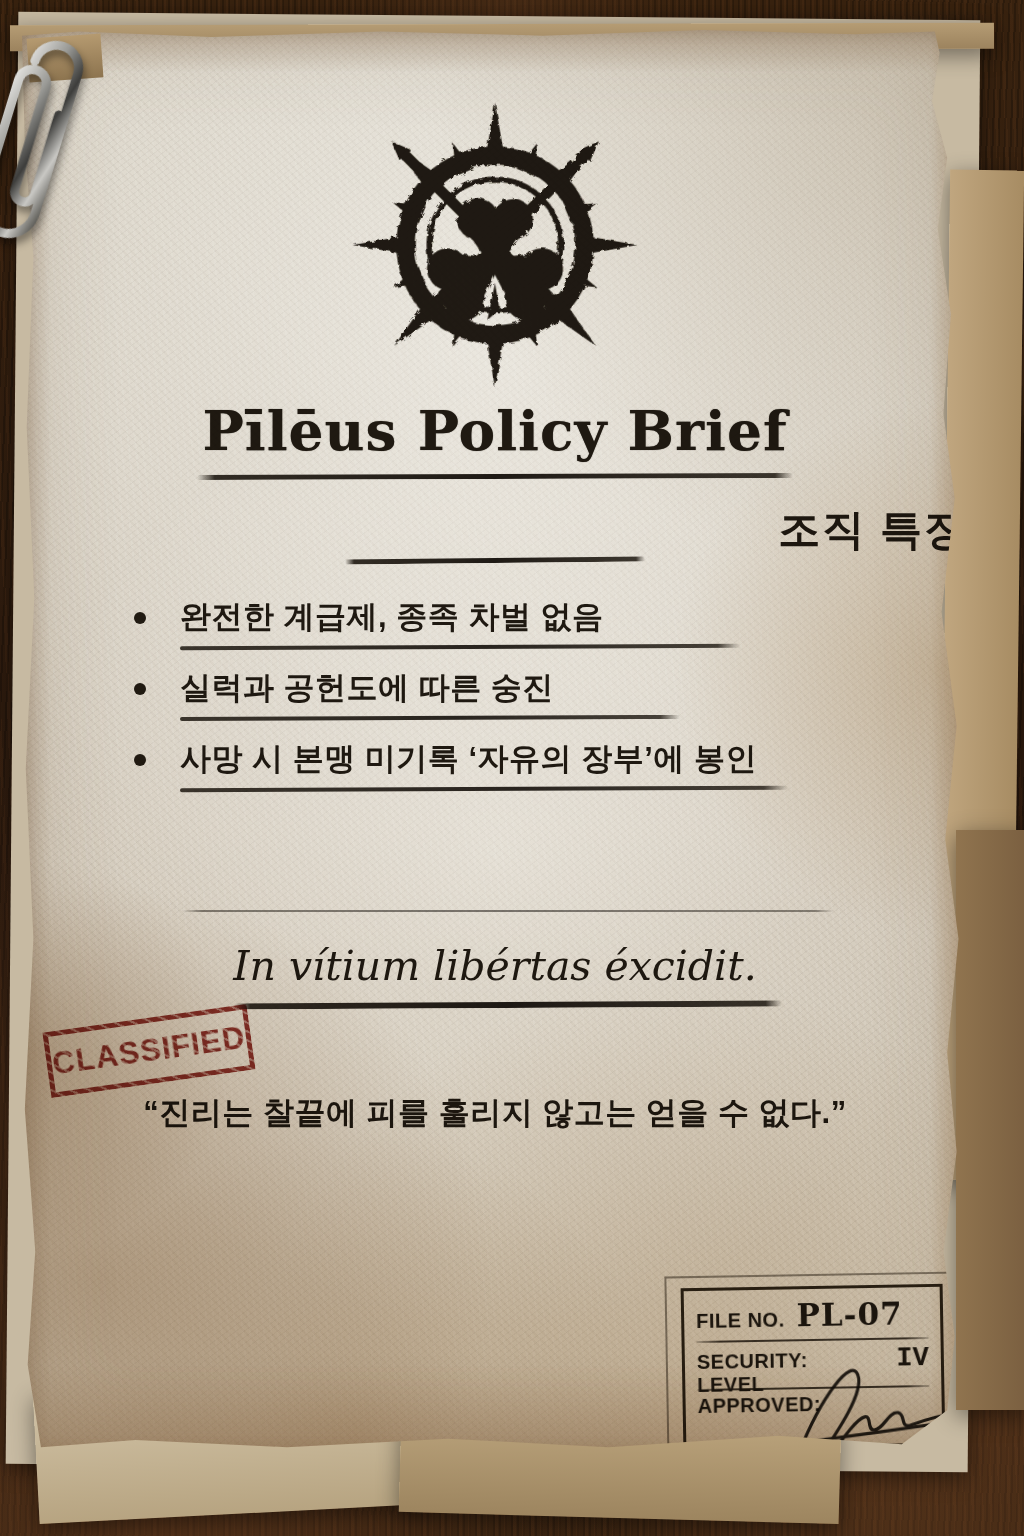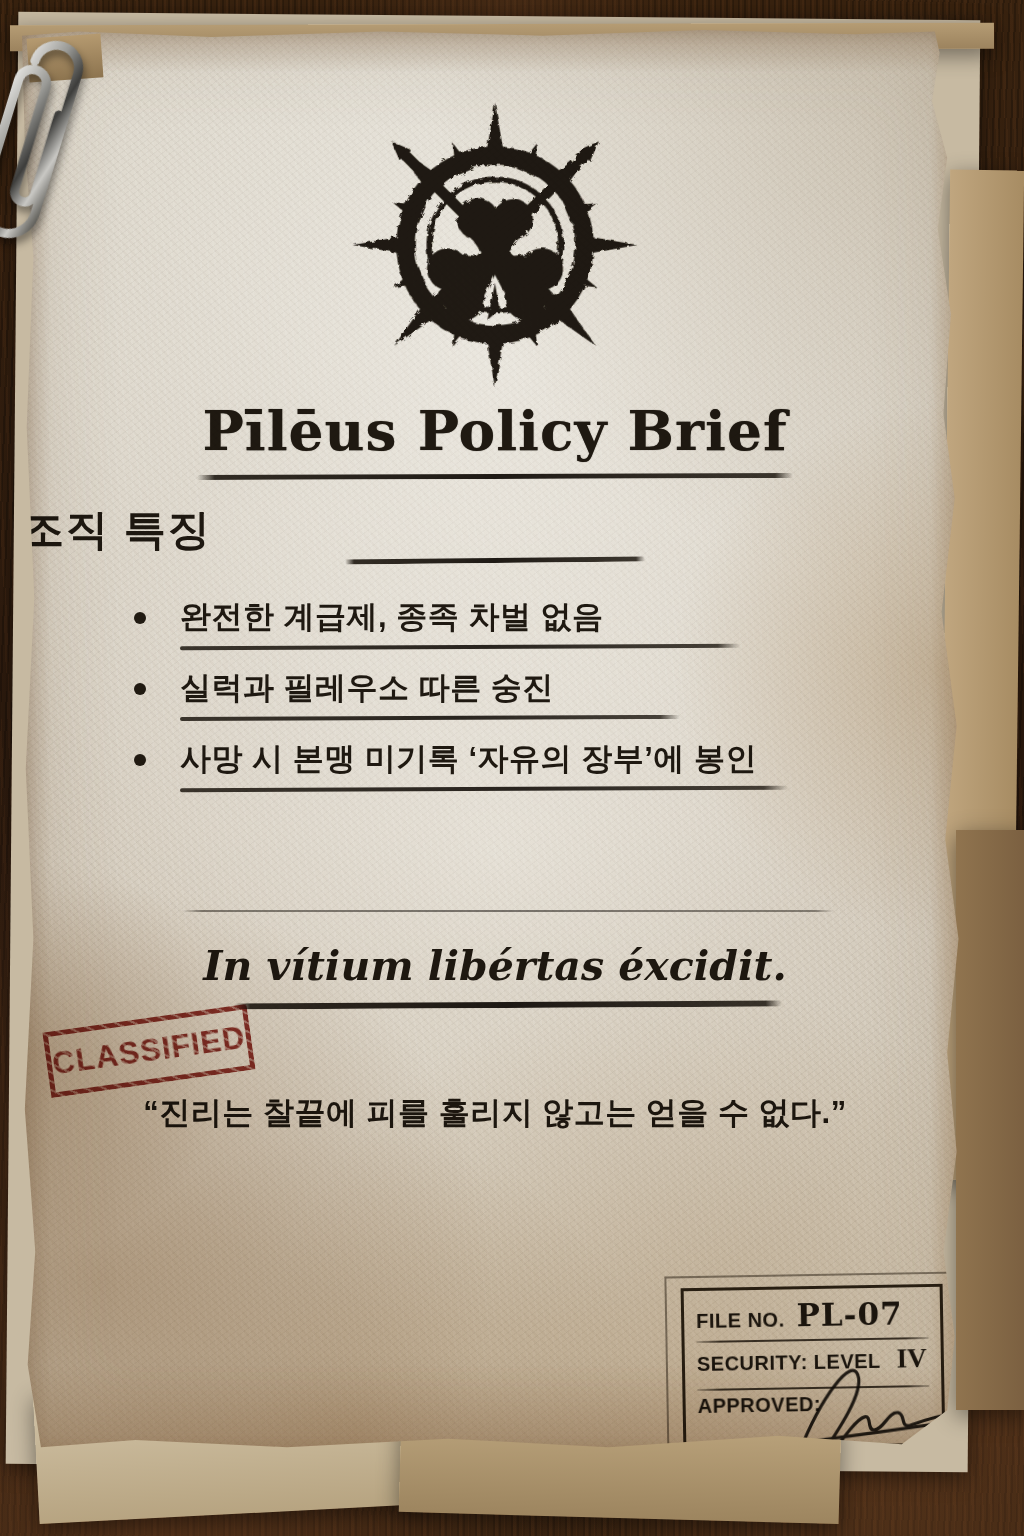--- a/index.html
+++ b/index.html
@@ -52,36 +52,36 @@
   }
   .ink{color:#221c14;mix-blend-mode:multiply;}
 
   .emblem{position:absolute;left:50%;top:62px;transform:translateX(-50%);width:372px;height:306px;mix-blend-mode:multiply;}
   .doc-title{position:absolute;left:0;right:0;top:368px;text-align:center;
     font-family:"DejaVu Serif","Liberation Serif",serif;font-weight:700;font-size:55px;letter-spacing:1px;
     text-shadow:0 0 1px rgba(30,24,16,.7);}
   .rule{position:absolute;border-radius:3px;mix-blend-mode:multiply;
     background:linear-gradient(90deg, rgba(34,28,20,0) 0%, rgba(34,28,20,.9) 3%, rgba(22,17,12,.95) 50%, rgba(34,28,20,.85) 97%, rgba(34,28,20,0) 100%);}
   .rule-title{left:175px;top:444px;width:596px;height:5px;transform:rotate(-.2deg);}
-  .section-heading{position:absolute;left:0;right:0;top:472px;text-align:left;font-weight:bold;font-size:42px;letter-spacing:2px;}
+  .section-heading{position:absolute;left:0;right:0;top:472px;text-align:right;font-weight:bold;font-size:42px;letter-spacing:2px;}
   .rule-heading{left:323px;top:528px;width:300px;height:5px;transform:rotate(-.6deg);}
 
   .bullets{position:absolute;left:104px;top:566px;width:780px;}
   .bullet{position:relative;padding-left:54px;margin-bottom:18px;font-weight:bold;font-size:31px;letter-spacing:.5px;}
   .bullet .dot{position:absolute;left:8px;top:16px;width:12px;height:12px;border-radius:50%;background:#261f16;}
   .bullet .b-rule{display:block;height:4px;margin-top:7px;border-radius:3px;
     background:linear-gradient(90deg, rgba(34,28,20,.85) 0%, rgba(22,17,12,.9) 55%, rgba(34,28,20,.8) 96%, rgba(34,28,20,0) 100%);
     transform:rotate(-.25deg);}
   .bullet:nth-child(1) .b-rule{width:560px;}
   .bullet:nth-child(2) .b-rule{width:500px;}
   .bullet:nth-child(3) .b-rule{width:608px;}
 
   .rule-mid{left:160px;top:880px;width:652px;height:2px;opacity:.55;}
   .motto{position:absolute;left:0;right:0;top:912px;text-align:center;
-    font-family:"DejaVu Serif","Liberation Serif",serif;font-style:italic;font-weight:700;font-size:41px;}
+    font-family:"DejaVu Serif","Liberation Serif",serif;font-style:italic;font-weight:400;font-size:41px;}
   .rule-motto{left:212px;top:972px;width:548px;height:6px;transform:rotate(-.3deg);}
 
   .stamp{position:absolute;left:24px;top:988px;width:196px;height:56px;transform:rotate(-8deg);
     color:#8f261d;border:5px solid #8f261d;display:flex;align-items:center;justify-content:center;
     font-weight:bold;font-size:31px;letter-spacing:1px;mix-blend-mode:multiply;opacity:.92;
     -webkit-mask-image:repeating-linear-gradient(33deg,#000 0 6px,rgba(0,0,0,.55) 6px 8px);
     mask-image:repeating-linear-gradient(33deg,#000 0 6px,rgba(0,0,0,.55) 6px 8px);}
   .stamp::before{content:"";position:absolute;left:-14px;top:8px;bottom:-12px;width:8px;
     border:3px solid #8f261d;border-right:none;}
   .stamp::after{content:"";position:absolute;right:-14px;top:-10px;bottom:8px;width:8px;
@@ -90,21 +90,21 @@
   .quote{position:absolute;left:0;right:0;top:1062px;text-align:center;font-weight:bold;font-size:31px;letter-spacing:.5px;}
   .quote-attr{position:absolute;right:160px;top:1126px;font-weight:bold;font-size:29px;letter-spacing:1px;}
 
   .filebox-ghost{position:absolute;left:644px;top:1244px;width:292px;height:186px;border:2px solid rgba(52,42,28,.5);transform:rotate(-1deg);mix-blend-mode:multiply;}
   .filebox{position:absolute;left:660px;top:1256px;width:262px;height:162px;border:3px solid #332a1c;transform:rotate(-1deg);
     mix-blend-mode:multiply;padding:8px 12px 6px 12px;box-sizing:border-box;}
   .filebox .row{display:flex;align-items:baseline;gap:12px;height:40px;}
   .filebox .lbl{font-weight:bold;font-size:20px;letter-spacing:.5px;}
   .filebox .val-serif{font-family:"DejaVu Serif","Liberation Serif",serif;font-weight:700;font-size:31px;letter-spacing:1px;}
   .filebox .f-rule{height:2px;background:linear-gradient(90deg,rgba(40,32,22,.2),rgba(40,32,22,.85) 10%,rgba(40,32,22,.85) 90%,rgba(40,32,22,.2));margin:2px 0 4px 0;}
-  .filebox .numeral{font-family:Liberation Serif, serif;font-weight:700;font-size:27px;margin-left:4px;}
+  .filebox .numeral{font-family:Liberation Mono, monospace;font-weight:700;font-size:27px;margin-left:4px;}
   .signature{position:absolute;right:-22px;bottom:-46px;width:210px;height:150px;overflow:visible;}
 
   .paperclip{position:absolute;left:2px;top:16px;width:124px;height:264px;transform:rotate(17deg);transform-origin:50% 10%;z-index:4;
     filter:drop-shadow(3px 5px 4px rgba(0,0,0,.45));}
   .clip-tab{position:absolute;left:28px;top:36px;width:74px;height:44px;background:linear-gradient(180deg,#b59a70,#8d744f);z-index:3;transform:rotate(-4deg);}
 </style>
 </head>
 <body>
 
 <div class="sheet sheet-under-main"></div>
@@ -178,21 +178,21 @@
   <div class="rule rule-heading"></div>
 
   <div class="bullets">
     <div class="bullet ink">
       <span class="dot"></span>
       <span>완전한 계급제, 종족 차벌 없음</span>
       <span class="b-rule"></span>
     </div>
     <div class="bullet ink">
       <span class="dot"></span>
-      <span>실럭과 필레우소 따른 숭진</span>
+      <span>실럭과 공헌도에 따른 숭진</span>
       <span class="b-rule"></span>
     </div>
     <div class="bullet ink">
       <span class="dot"></span>
       <span>사망 시 본맹 미기록 ‘자유의 장부’에 봉인</span>
       <span class="b-rule"></span>
     </div>
   </div>
 
   <div class="rule rule-mid"></div>

